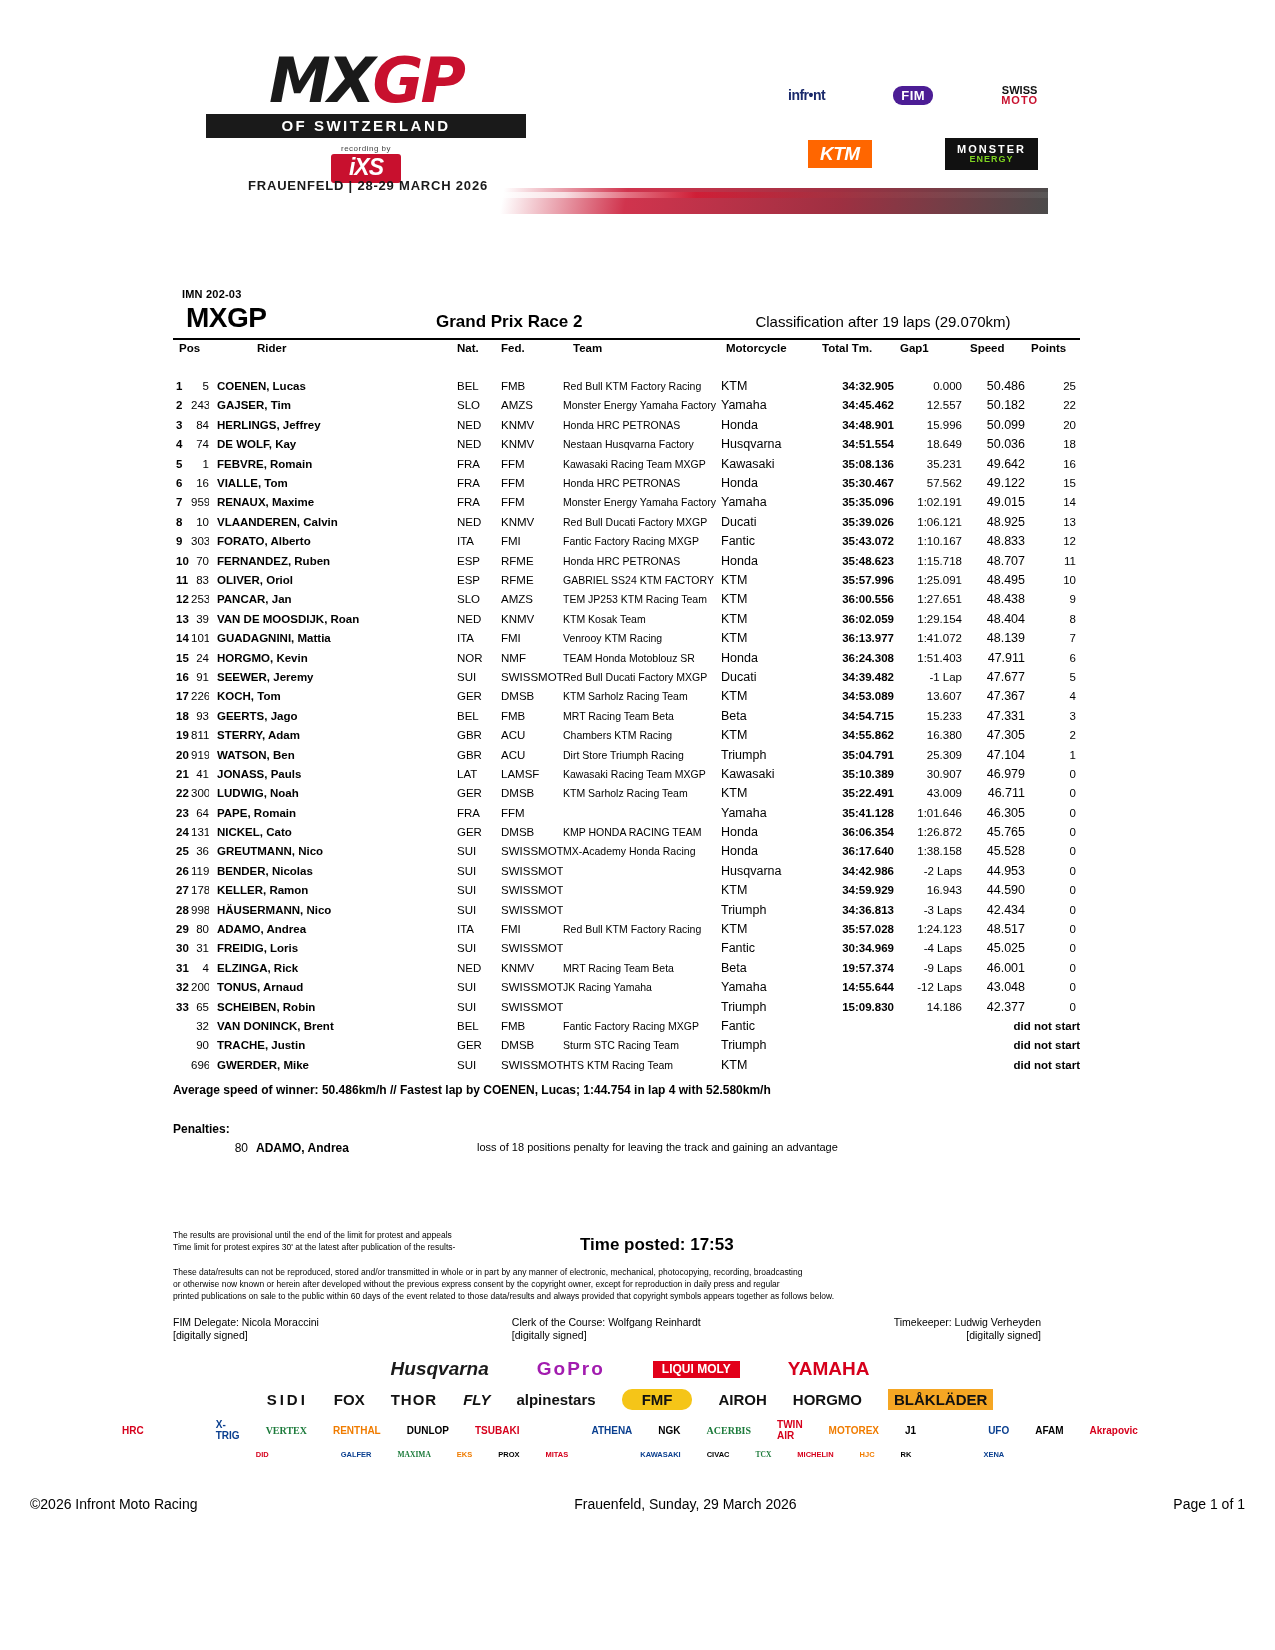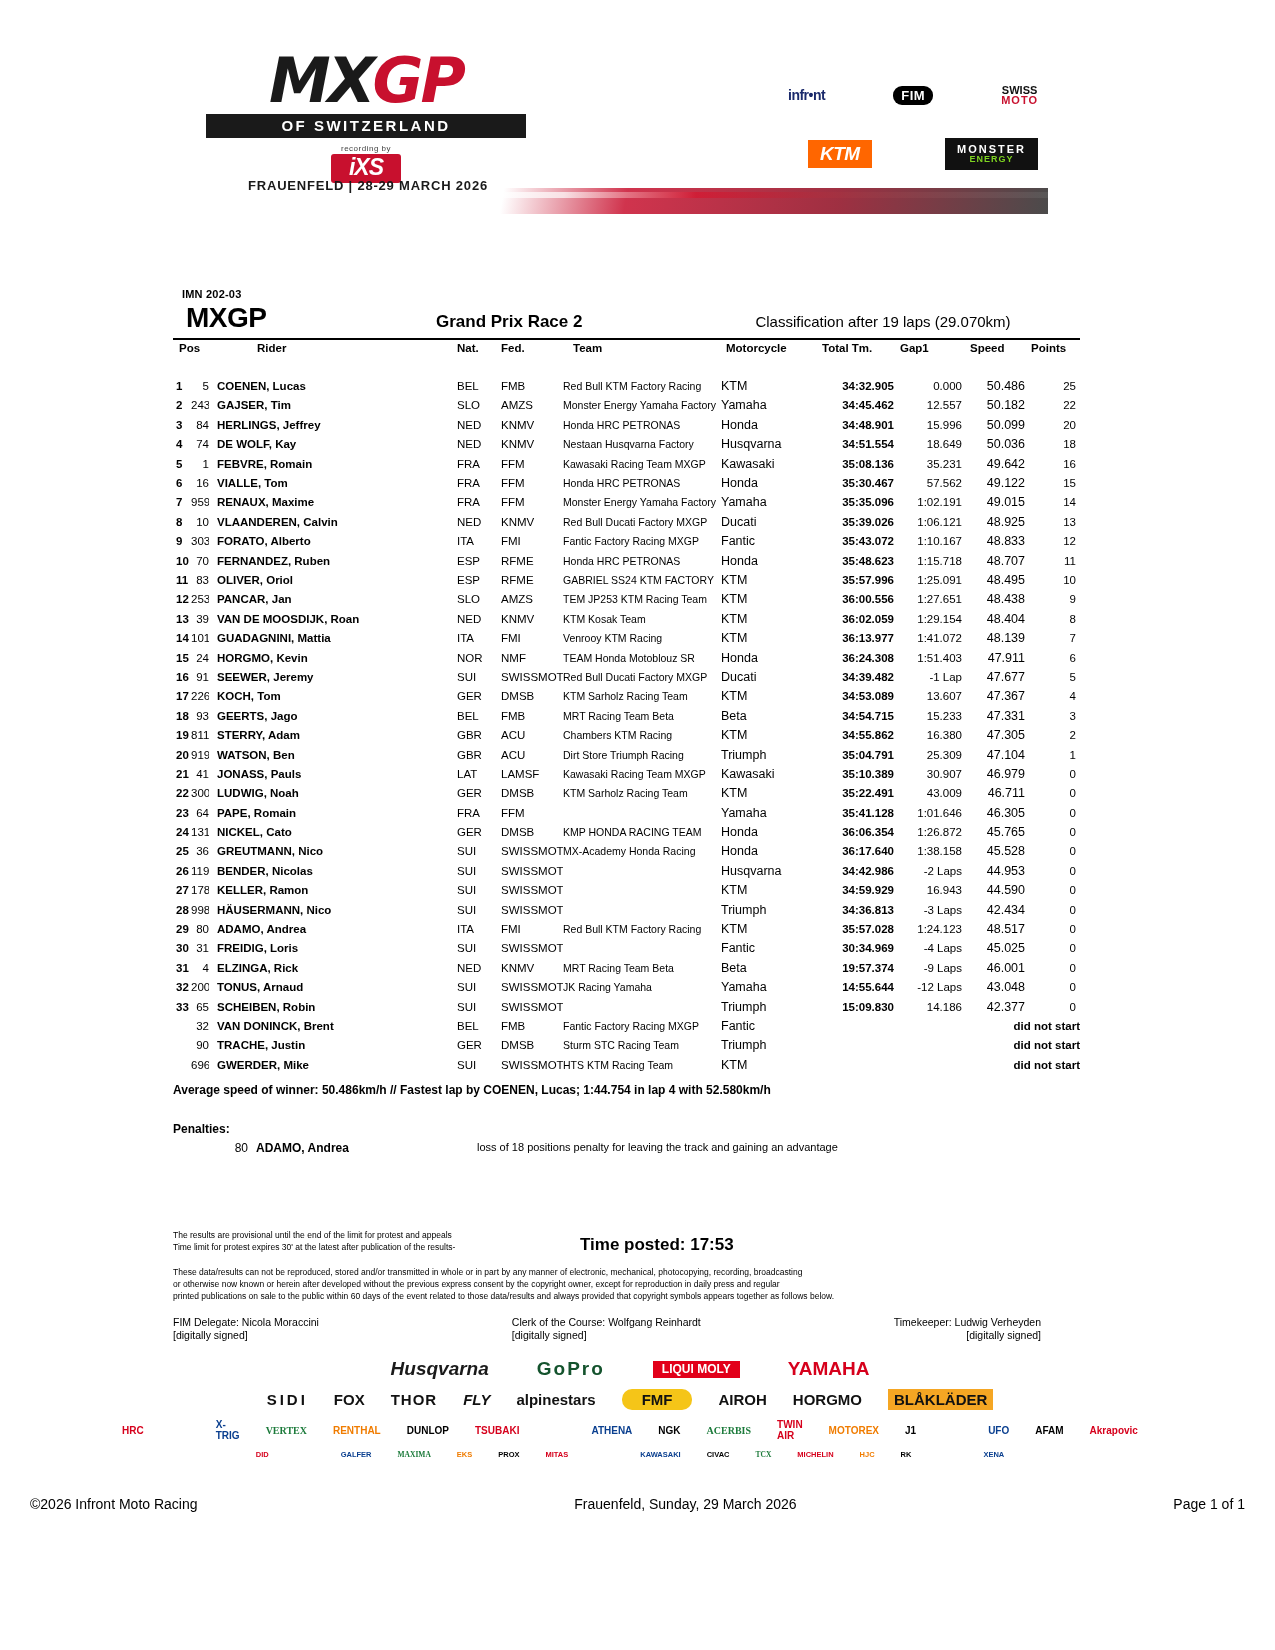--- a/index.html
+++ b/index.html
@@ -108,21 +108,21 @@
     position: absolute;
     left: 640px;
     top: 108px;
     width: 230px;
     display: flex;
     align-items: center;
     justify-content: space-between;
   }
   .infront-logo { font-size: 14px; font-weight: bold; color: #1b2a6b; letter-spacing: -.5px; }
   .fim-logo {
-    font-size: 13px; font-weight: bold; color: #fff; background: #000000;
+    font-size: 13px; font-weight: bold; color: #fff; background: #4c1d95;
     padding: 2px 8px; border-radius: 9px; letter-spacing: .5px;
   }
   .swissmoto-logo { font-size: 11px; font-weight: bold; color: #111; line-height: 10px; text-align: center; }
   .swissmoto-logo i { color: #c8102e; font-style: normal; display:block; letter-spacing:1px;}
   .ktm-logo {
     background: #ff6600; color: #fff; font-size: 19px; font-weight: bold; font-style: italic;
     padding: 3px 12px; letter-spacing: -.5px;
   }
   .monster-logo {
     background: #111; color: #7ed321; font-size: 9px; font-weight: bold;
@@ -243,21 +243,21 @@
   .sp-row {
     display: flex; align-items: center; justify-content: center;
     gap: 26px; margin-bottom: 9px;
   }
   .sp-row.r1 { gap: 48px; }
   .sp1 { font-size: 19px; font-weight: bold; }
   .sp2 { font-size: 15px; font-weight: bold; }
   .sp3 { font-size: 10px; font-weight: bold; }
   .sp4 { font-size: 7.5px; font-weight: bold; }
   .husq { color: #1a1a1a; font-style: italic; }
-  .gopro { color: #14532d; letter-spacing: 2px; }
+  .gopro { color: #a21caf; letter-spacing: 2px; }
   .liqui { background: #e2001a; color: #fff; padding: 3px 9px; line-height: 11px; text-align:center; font-size: 12px;}
   .yamaha { color: #d6001c; }
   .sidi { color: #111; letter-spacing: 3px; }
   .fox { color: #111; }
   .thor { color: #111; letter-spacing: 1px;}
   .fly { color: #111; font-style: italic; }
   .alpine { color: #111; }
   .fmf { background: #f5c518; color: #111; padding: 2px 20px; border-radius: 10px;}
   .airoh { color: #111; }
   .gaerne { color: #111; }

